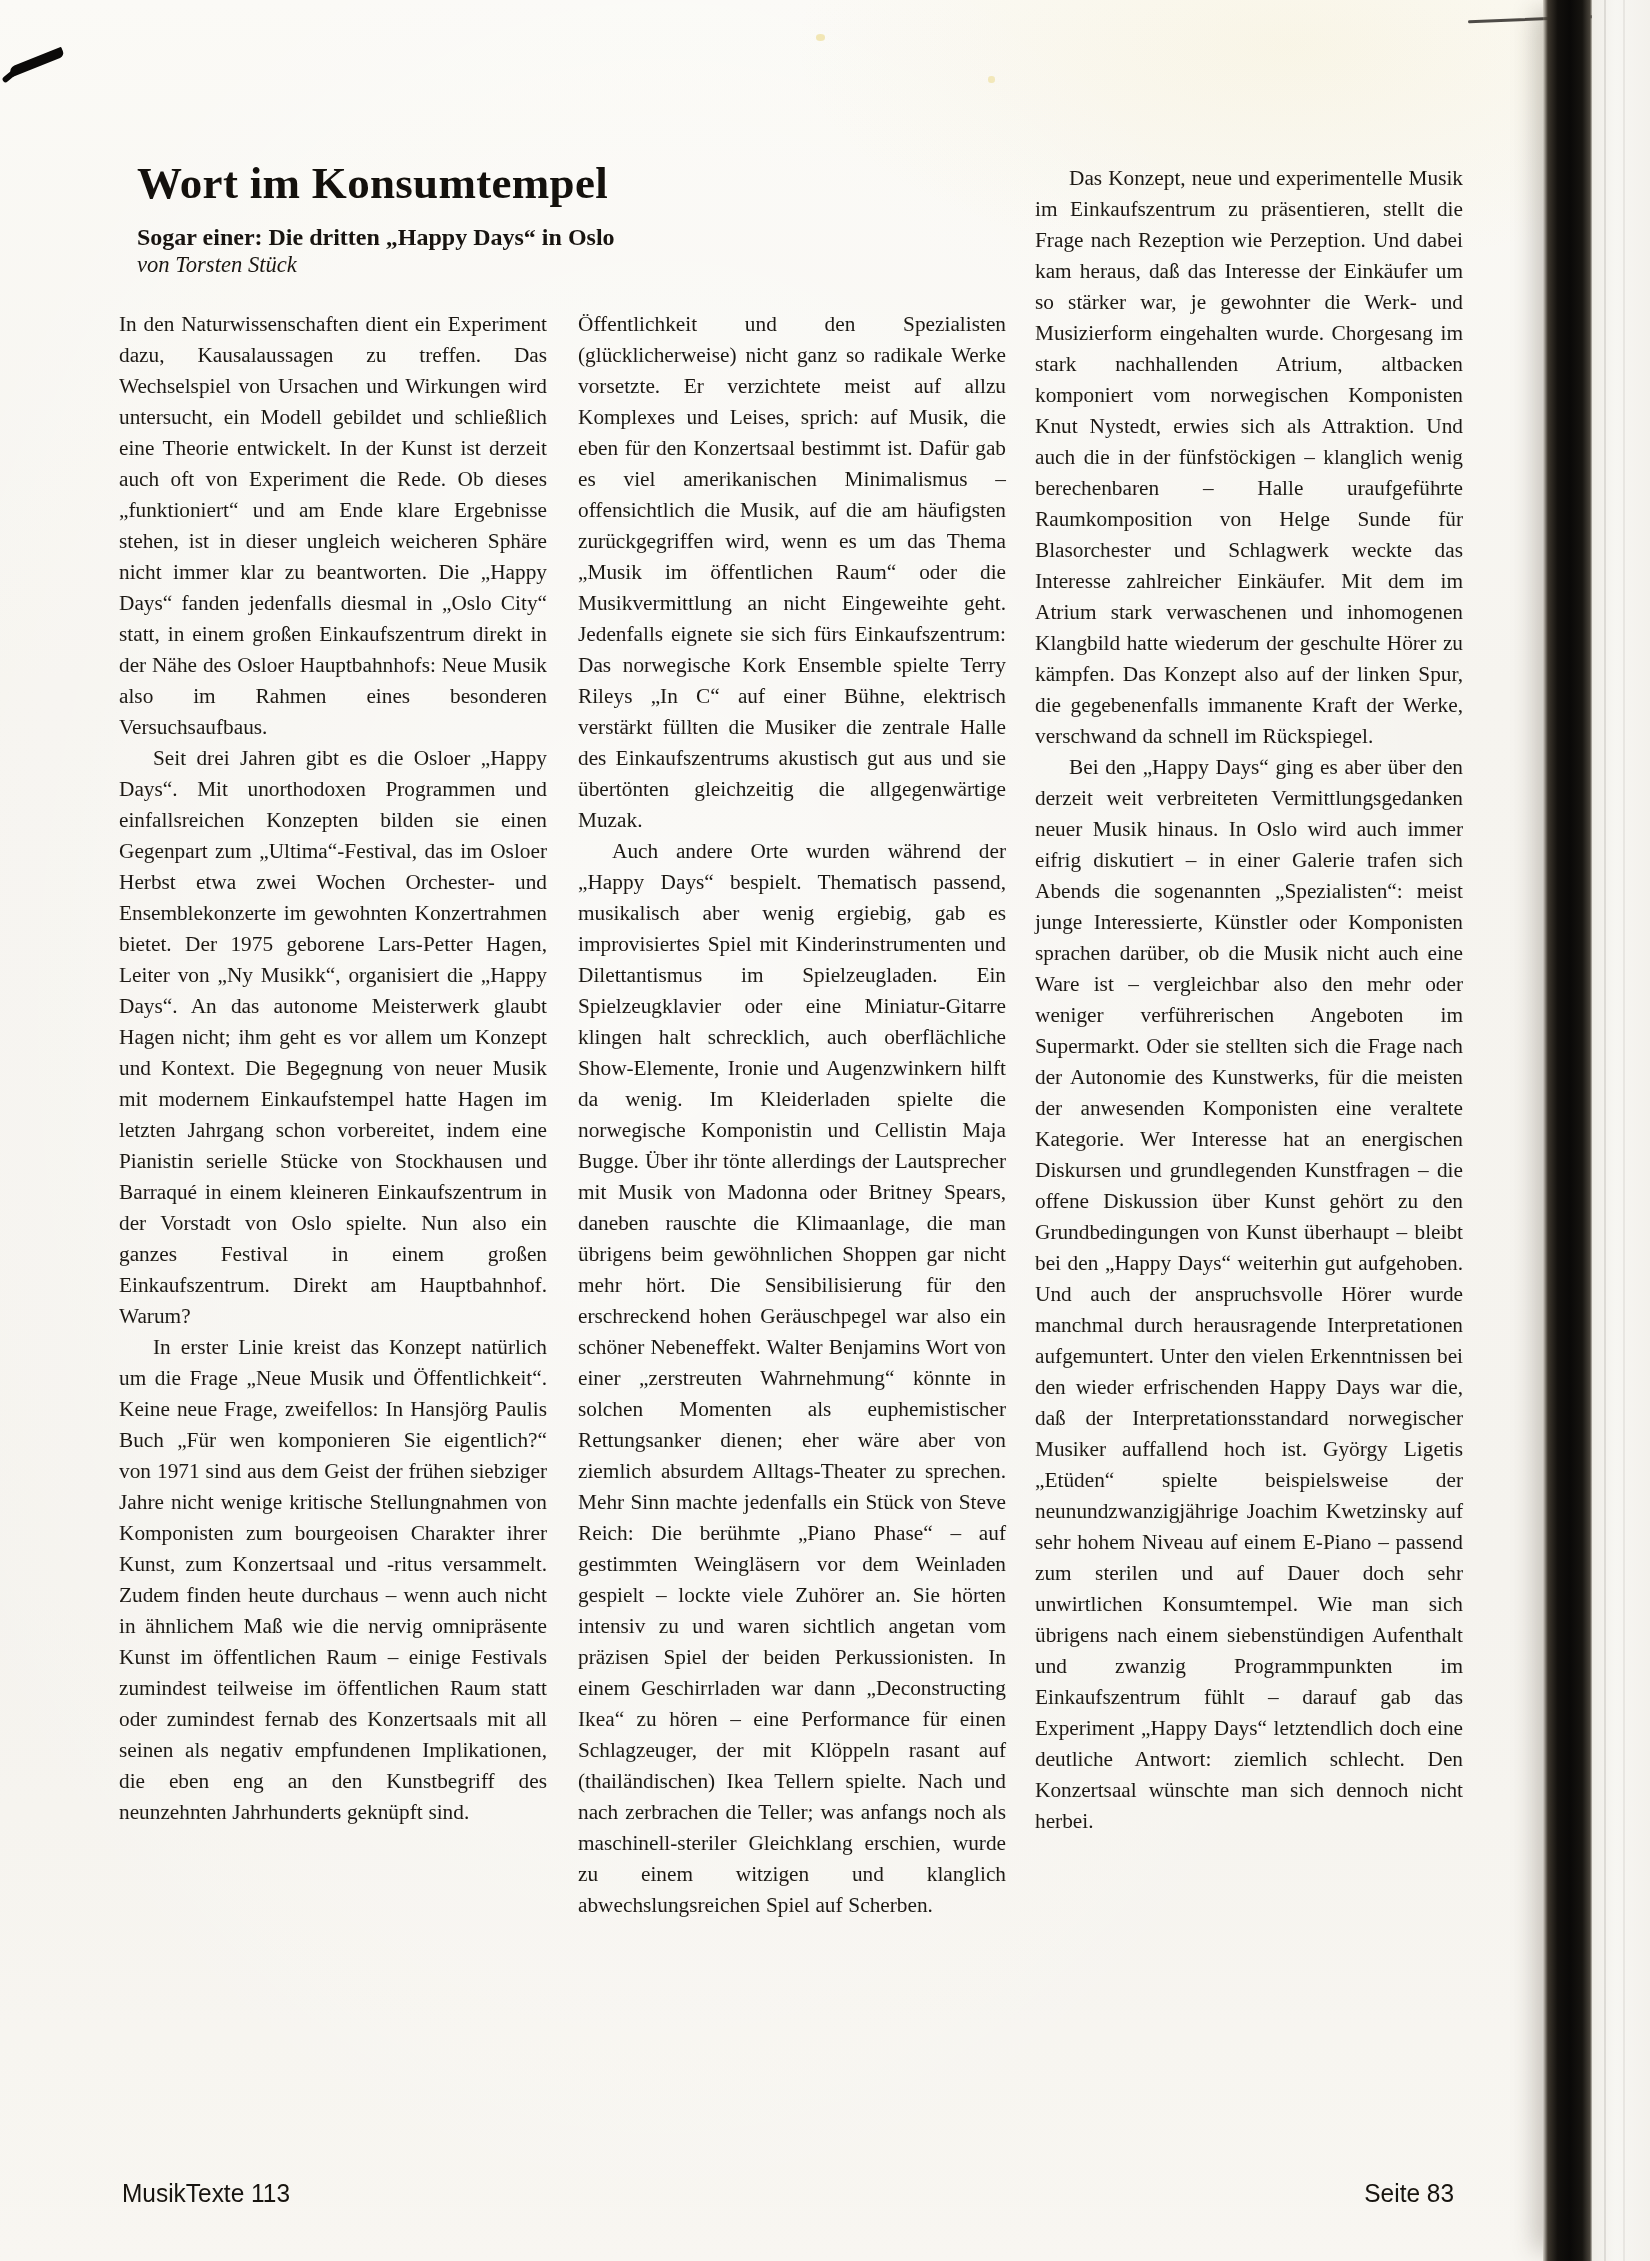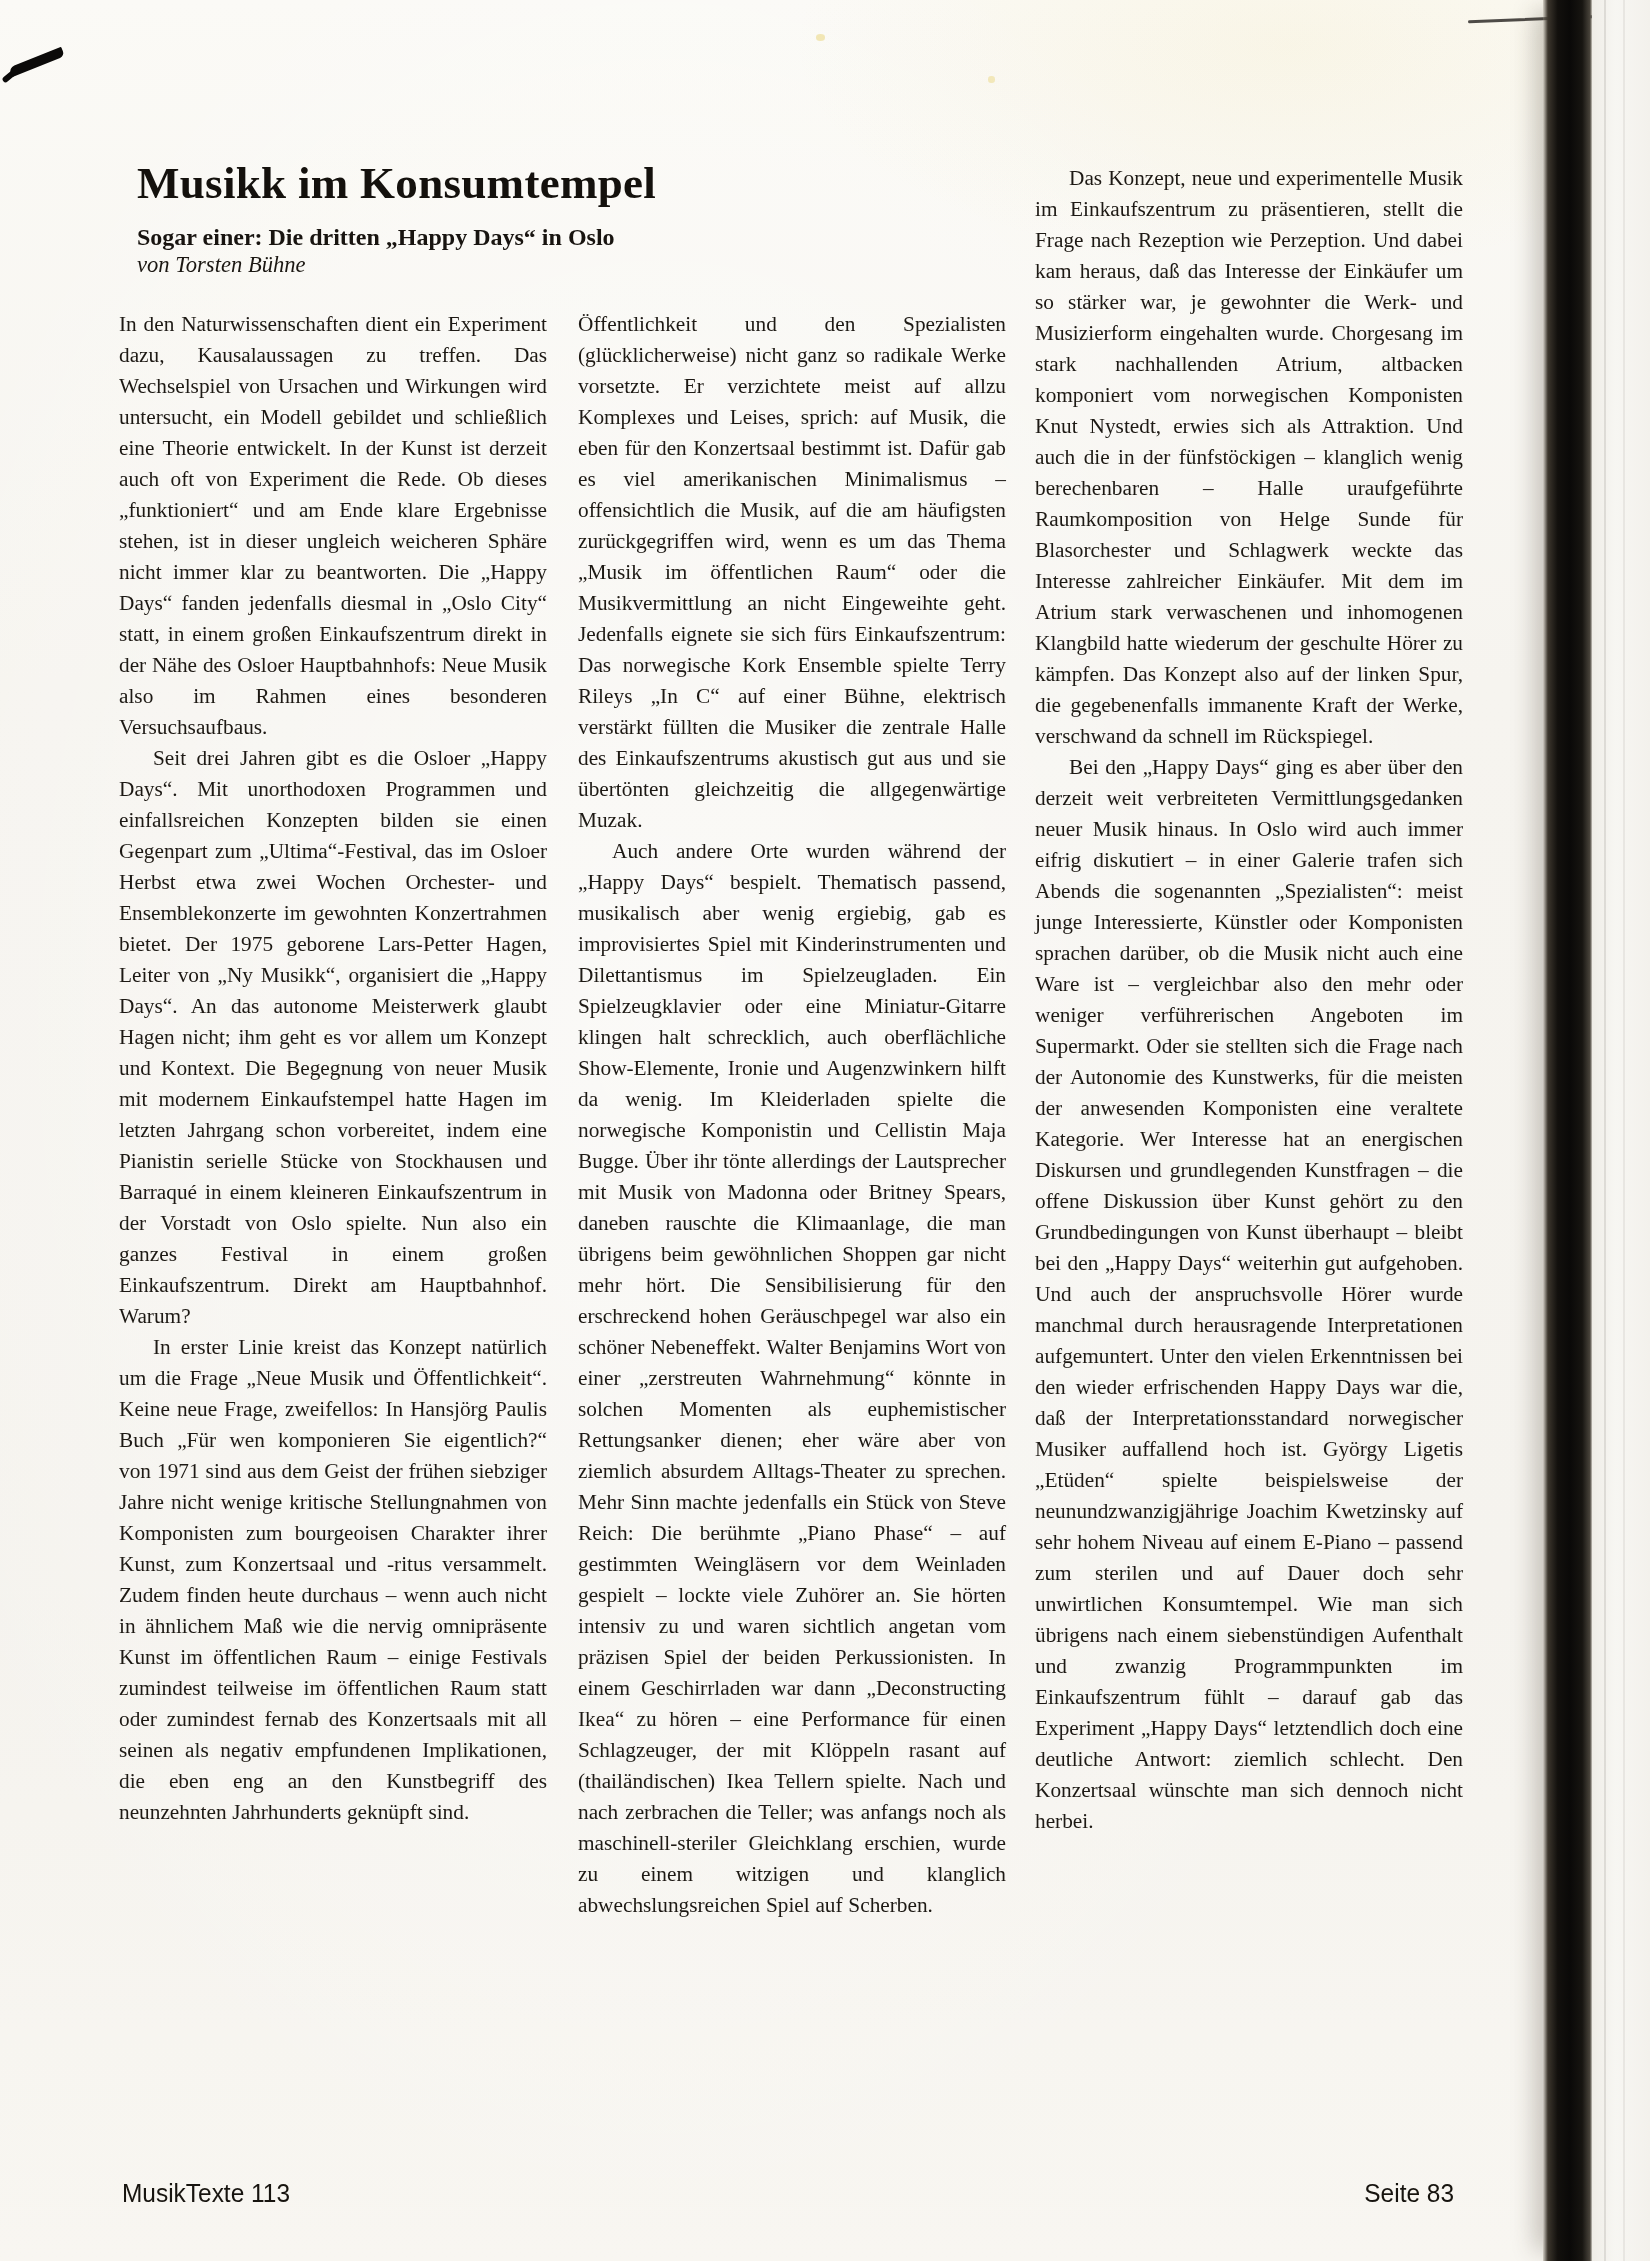--- a/index.html
+++ b/index.html
@@ -92,23 +92,23 @@
   <div class="corner-mark"></div>
   <div class="corner-mark-tail"></div>
   <div class="topright-line"></div>
   <div class="spine"></div>
   <div class="edge-strip"></div>
   <div class="edge-line" style="left:1604px"></div>
   <div class="edge-line" style="left:1623px; opacity:.6"></div>
   <div class="speck" style="left:816px; top:34px; width:9px; height:6.5px; background:rgba(225,195,60,0.35)"></div>
   <div class="speck" style="left:988px; top:76px; width:6.5px; height:6.5px; background:rgba(225,195,60,0.30)"></div>
 
-  <h1 class="title">Musikk im Konsumtempel</h1>
+  <h1 class="title">Wort im Konsumtempel</h1>
   <h2 class="subtitle">Sogar einer: Die dritten „Happy Days“ in Oslo</h2>
-  <div class="author">von Torsten Bühne</div>
+  <div class="author">von Torsten Stück</div>
 
   <section class="col col-1" lang="de">
     <p>In den Naturwissenschaften dient ein Experiment dazu, Kausalaussagen zu treffen. Das Wechselspiel von Ursachen und Wirkungen wird untersucht, ein Modell gebildet und schließlich eine Theorie entwickelt. In der Kunst ist derzeit auch oft von Experiment die Rede. Ob dieses „funktioniert“ und am Ende klare Ergebnisse stehen, ist in dieser ungleich weicheren Sphäre nicht immer klar zu beantworten. Die „Happy Days“ fanden jedenfalls diesmal in „Oslo City“ statt, in einem großen Einkaufszentrum direkt in der Nähe des Osloer Hauptbahnhofs: Neue Musik also im Rahmen eines besonderen Versuchsaufbaus.</p>
     <p class="indent">Seit drei Jahren gibt es die Osloer „Happy Days“. Mit unorthodoxen Programmen und einfallsreichen Konzepten bilden sie einen Gegenpart zum „Ultima“-Festival, das im Osloer Herbst etwa zwei Wochen Orchester- und Ensemblekonzerte im gewohnten Konzertrahmen bietet. Der 1975 geborene Lars-Petter Hagen, Leiter von „Ny Musikk“, organisiert die „Happy Days“. An das autonome Meisterwerk glaubt Hagen nicht; ihm geht es vor allem um Konzept und Kontext. Die Begegnung von neuer Musik mit modernem Einkaufstempel hatte Hagen im letzten Jahrgang schon vorbereitet, indem eine Pianistin serielle Stücke von Stockhausen und Barraqué in einem kleineren Einkaufszentrum in der Vorstadt von Oslo spielte. Nun also ein ganzes Festival in einem großen Einkaufszentrum. Direkt am Hauptbahnhof. Warum?</p>
     <p class="indent">In erster Linie kreist das Konzept natürlich um die Frage „Neue Musik und Öffentlichkeit“. Keine neue Frage, zweifellos: In Hansjörg Paulis Buch „Für wen komponieren Sie eigentlich?“ von 1971 sind aus dem Geist der frühen siebziger Jahre nicht wenige kritische Stellungnahmen von Komponisten zum bourgeoisen Charakter ihrer Kunst, zum Konzertsaal und -ritus versammelt. Zudem finden heute durchaus – wenn auch nicht in ähnlichem Maß wie die nervig omnipräsente Kunst im öffentlichen Raum – einige Festivals zumindest teilweise im öffentlichen Raum statt oder zumindest fernab des Konzertsaals mit all seinen als negativ empfundenen Implikationen, die eben eng an den Kunstbegriff des neunzehnten Jahrhunderts geknüpft sind.</p>
   </section>
 
   <section class="col col-2" lang="de">
     <p>Öffentlichkeit und den Spezialisten (glücklicherweise) nicht ganz so radikale Werke vorsetzte. Er verzichtete meist auf allzu Komplexes und Leises, sprich: auf Musik, die eben für den Konzertsaal bestimmt ist. Dafür gab es viel amerikanischen Minimalismus – offensichtlich die Musik, auf die am häufigsten zurückgegriffen wird, wenn es um das Thema „Musik im öffentlichen Raum“ oder die Musikvermittlung an nicht Eingeweihte geht. Jedenfalls eignete sie sich fürs Einkaufszentrum: Das norwegische Kork Ensemble spielte Terry Rileys „In C“ auf einer Bühne, elektrisch verstärkt füllten die Musiker die zentrale Halle des Einkaufszentrums akustisch gut aus und sie übertönten gleichzeitig die allgegenwärtige Muzak.</p>
     <p class="indent">Auch andere Orte wurden während der „Happy Days“ bespielt. Thematisch passend, musikalisch aber wenig ergiebig, gab es improvisiertes Spiel mit Kinderinstrumenten und Dilettantismus im Spielzeugladen. Ein Spielzeugklavier oder eine Miniatur-Gitarre klingen halt schrecklich, auch oberflächliche Show-Elemente, Ironie und Augenzwinkern hilft da wenig. Im Kleiderladen spielte die norwegische Komponistin und Cellistin Maja Bugge. Über ihr tönte allerdings der Lautsprecher mit Musik von Madonna oder Britney Spears, daneben rauschte die Klimaanlage, die man übrigens beim gewöhnlichen Shoppen gar nicht mehr hört. Die Sensibilisierung für den erschreckend hohen Geräuschpegel war also ein schöner Nebeneffekt. Walter Benjamins Wort von einer „zerstreuten Wahrnehmung“ könnte in solchen Momenten als euphemistischer Rettungsanker dienen; eher wäre aber von ziemlich absurdem Alltags-Theater zu sprechen. Mehr Sinn machte jedenfalls ein Stück von Steve Reich: Die berühmte „Piano Phase“ – auf gestimmten Weingläsern vor dem Weinladen gespielt – lockte viele Zuhörer an. Sie hörten intensiv zu und waren sichtlich angetan vom präzisen Spiel der beiden Perkussionisten. In einem Geschirrladen war dann „Deconstructing Ikea“ zu hören – eine Performance für einen Schlagzeuger, der mit Klöppeln rasant auf (thailändischen) Ikea Tellern spielte. Nach und nach zerbrachen die Teller; was anfangs noch als maschinell-steriler Gleichklang erschien, wurde zu einem witzigen und klanglich abwechslungsreichen Spiel auf Scherben.</p>

